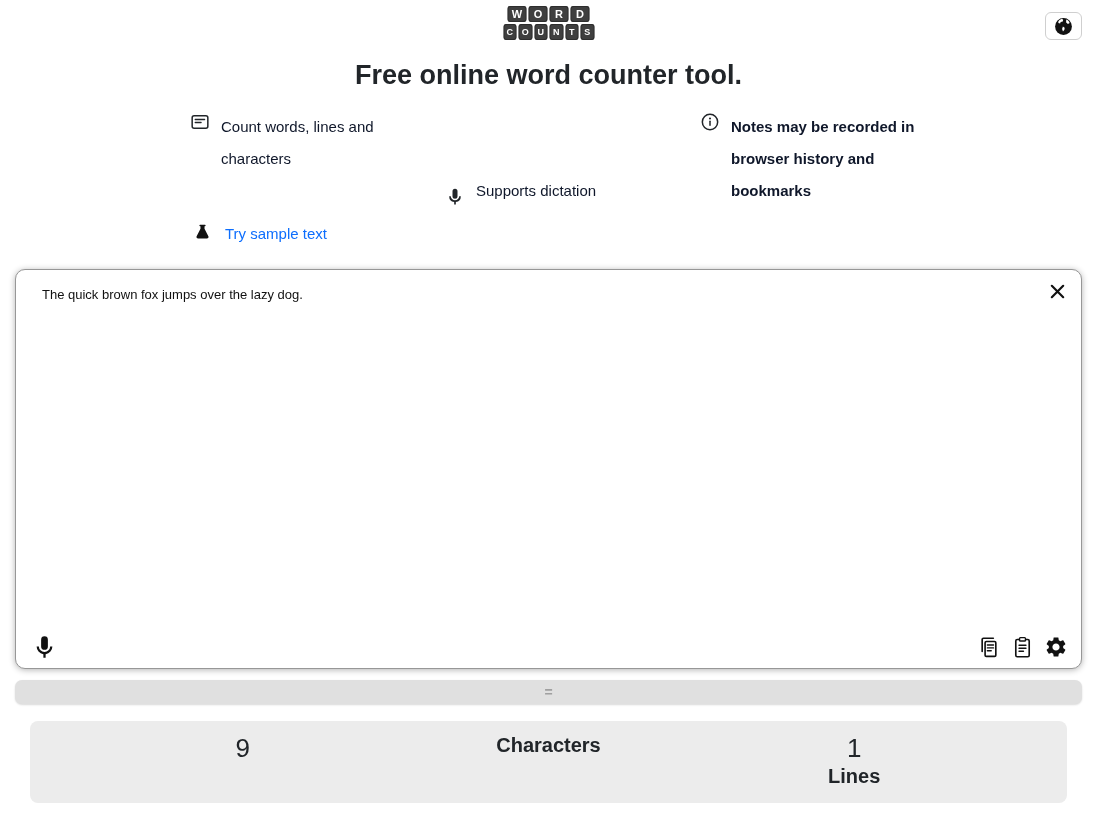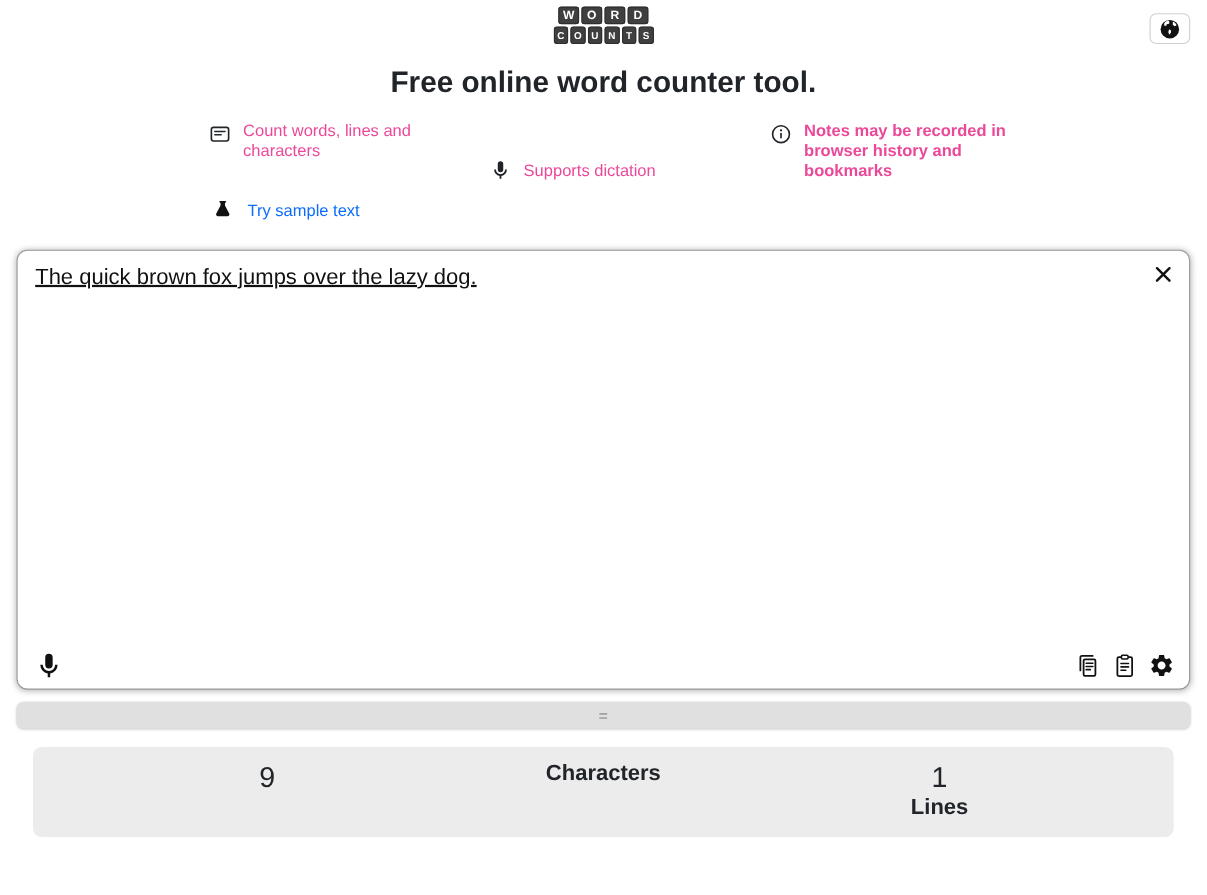--- a/index.html
+++ b/index.html
@@ -30,41 +30,41 @@
   
   h1 {
     margin:10px auto 0; width:440px; text-align:center;
     font-size:27px; line-height:34px; font-weight:700; color:#212529;
   }
 
   
   .features { display:flex; margin:19px 0 0 190px; }
   .feature { display:flex; align-items:flex-start; }
   .feature .f-icon { flex:0 0 auto; margin-right:11px; margin-top:1px; display:inline-flex; }
-  .feature .f-text { font-size:15px; line-height:18px; color:#ec4899; }
+  .feature .f-text { font-size:15px; line-height:32px; color:#0f172a; }
   .feature.f1 { width:255px; } .feature.f1 .f-text { width:160px; }
   .feature.f2 { width:255px;align-items:flex-end; }
   .feature.f3 { width:235px; } .feature.f3 .f-text { width:185px;font-weight:bold; }
 
   
   .sample-row { margin:16px 0 0 193px; display:flex; align-items:flex-end; }
   .sample-row .s-icon { display:inline-flex; margin-right:13px; }
   .sample-link { font-size:15px; color:#0d6efd; text-decoration:none; cursor:pointer; }
 
   
   .editor-card {
     position:relative; margin:27px 15px 0; height:400px;
     background:#fff; border:1px solid #979797; border-radius:10px;
     box-shadow:0 1px 6px rgba(0,0,0,.30);
   }
   .editor-input {
     position:absolute; top:0; left:0; width:calc(100% - 50px); height:calc(100% - 48px);
     border:none; outline:none; resize:none; background:transparent;
-    padding:13px 16px; font-family:"Liberation Sans","DejaVu Sans",sans-serif;
-    font-size:20px; line-height:23px; color:#111;text-decoration:underline;
+    padding:13px 26px; font-family:"Liberation Sans","DejaVu Sans",sans-serif;
+    font-size:13px; line-height:23px; color:#111;
   }
   .icon-btn { background:none; border:none; padding:0; cursor:pointer; display:inline-flex; }
   .close-btn { position:absolute; top:11px; right:13px; }
   .mic-btn { position:absolute; left:15px; bottom:7px; }
   .editor-actions { position:absolute; right:13px; bottom:9px; display:flex; align-items:center; gap:10px; }
 
   
   .resize-bar {
     margin:11px 15px 0; height:24px; background:#e0e0e0; border-radius:7px;
     display:flex; align-items:center; justify-content:center; cursor:row-resize;

